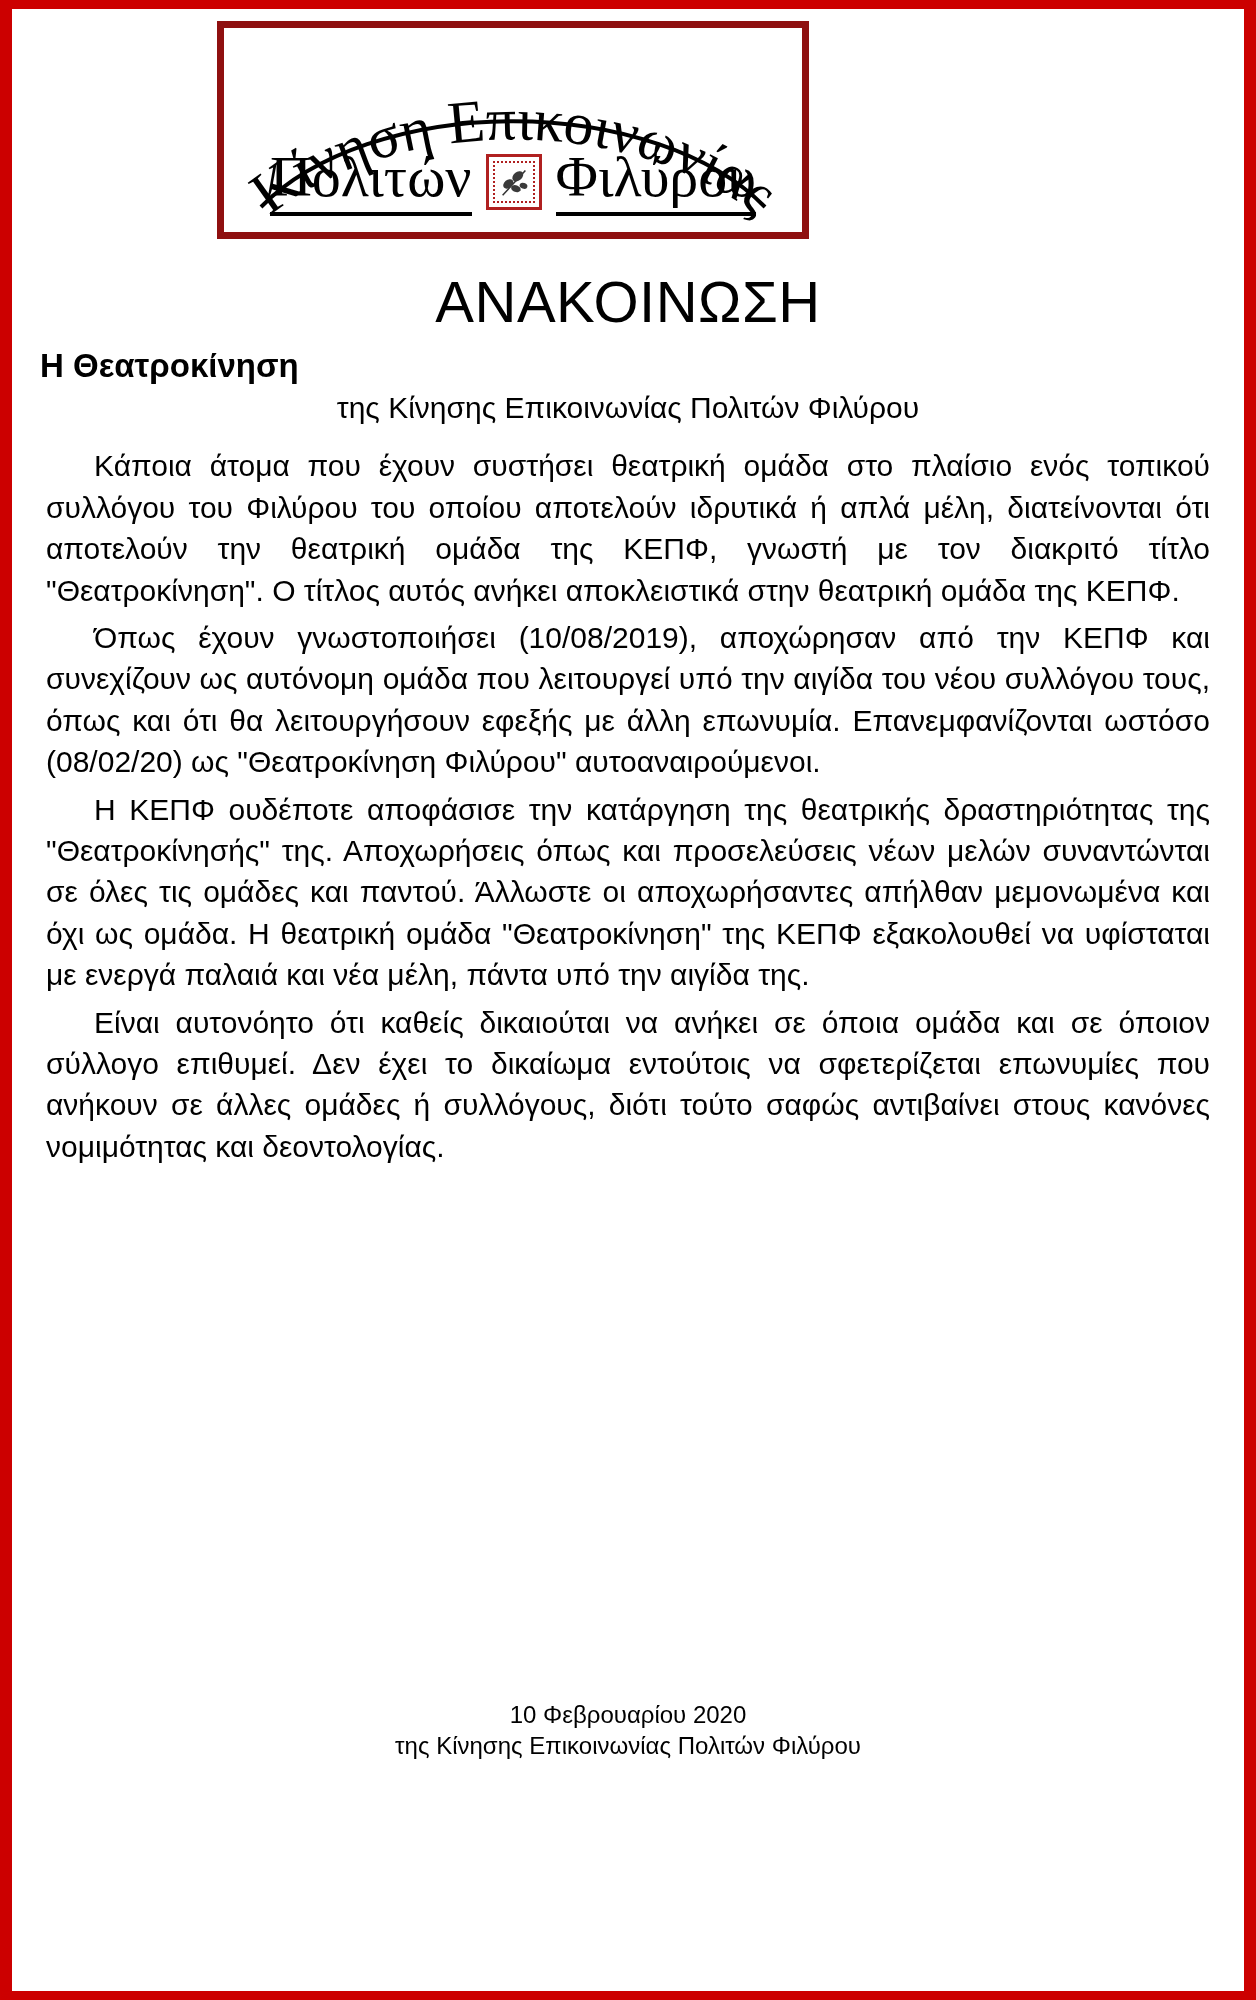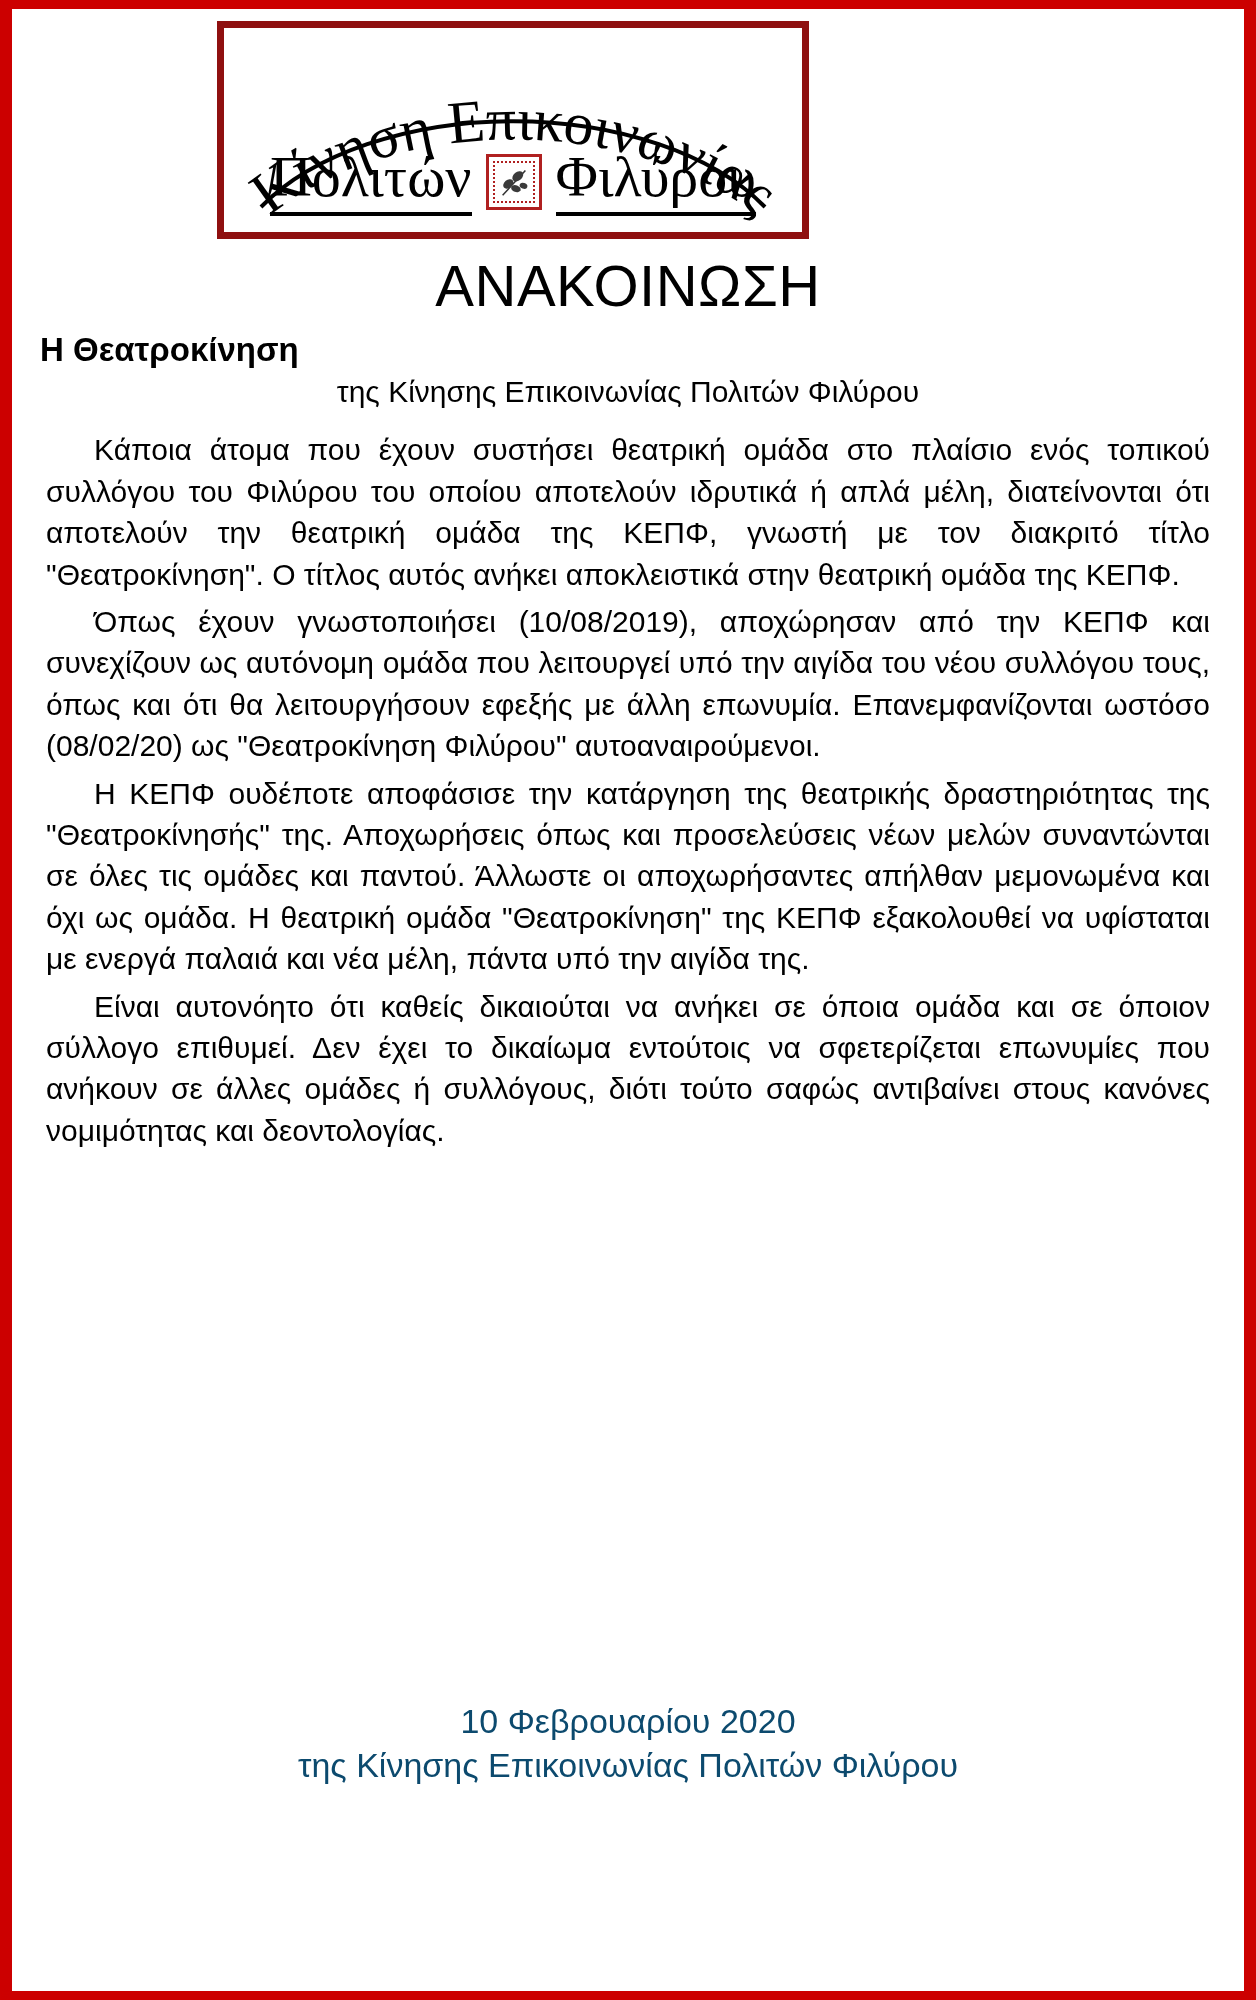--- a/index.html
+++ b/index.html
@@ -101,21 +101,21 @@
     left: 28px;
     right: 28px;
     top: 248px;
   }
   .doc-title {
     text-align: center;
     font-size: 58px;
     line-height: 1.0;
     letter-spacing: 0.5px;
     color: #000;
-    margin: 0 0 16px 0;
+    margin: 16px 0 16px 0;
     font-weight: 400;
   }
   .sub-bold {
     font-size: 33px;
     font-weight: bold;
     color: #000;
     margin: 0 0 6px 0;
     line-height: 1.15;
   }
   .sub-plain {
@@ -139,23 +139,23 @@
 
   
   .signature {
     position: absolute;
     left: 28px;
     right: 28px;
     top: 1690px;
     text-align: center;
   }
   .sig-line {
-    font-size: 34px;
+    font-size: 24px;
     line-height: 1.3;
-    color: #0c4a6e;
+    color: #000000;
   }
 </style>
 </head>
 <body>
 
 <div id="page">
   <div id="sheet">
 
     <div class="logo-wrap">
       <div class="logo-box"></div>

